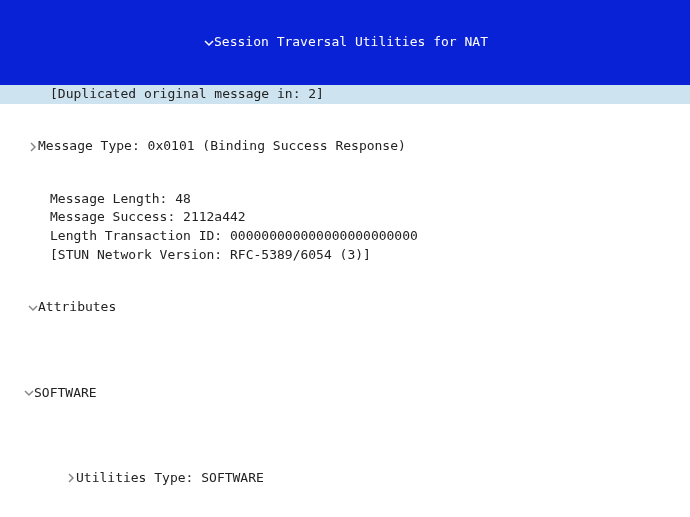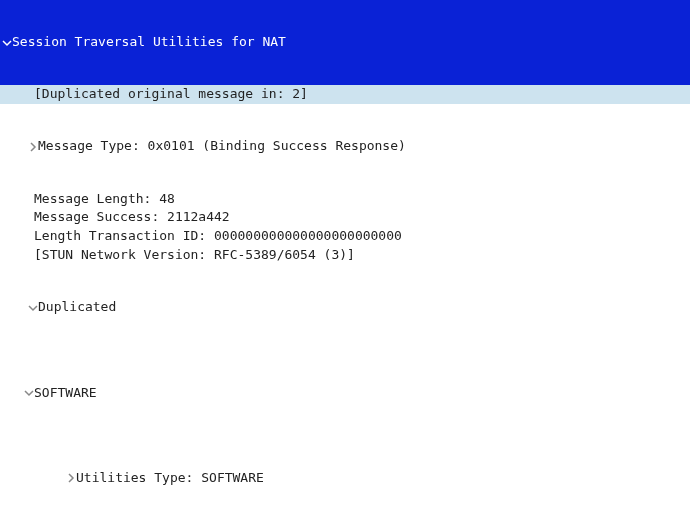--- a/index.html
+++ b/index.html
@@ -12,38 +12,39 @@
     width: 690px;
     height: 517px;
     overflow: hidden;
   }
   .header {
     background: #0a22d6;
     color: #fff;
     padding: 1px 0 1px 2px;
     display: flex;
     align-items: center;
+    justify-content: center;
   }
   .chev {
     display: inline-block;
     width: 10px;
     text-align: center;
     color: inherit;
     user-select: none;
   }
   .chev svg { display: block; }
   .row {
     display: flex;
     align-items: center;
     padding: 0 0 0 2px;
     white-space: pre;
   }
   .highlight { background: #cde3ef; }
   .i1 { padding-left: 28px; }
-  .i2 { padding-left: 34px; align-items: flex-end; }
+  .i2 { padding-left: 50px; align-items: flex-end; }
   .i3 { padding-left: 24px; }
   .i4 { padding-left: 66px; }
   .lbl { }
 </style>
 </head>
 <body>
 
 <div class="header row">
   <span class="chev">
     <svg width="10" height="10" viewBox="0 0 10 10">
@@ -78,21 +79,21 @@
 <div class="row i2">
   <span>[STUN Network Version: RFC-5389/6054 (3)]</span>
 </div>
 
 <div class="row i1">
   <span class="chev">
     <svg width="10" height="10" viewBox="0 0 10 10">
         <path d="M1 3 L5 7 L9 3" stroke="#888" stroke-width="1.5" fill="none"></path>
       </svg>
   </span>
-  <span>Duplicated</span>
+  <span>Attributes</span>
 </div>
 
 <div class="row i3">
   <span class="chev">
     <svg width="10" height="10" viewBox="0 0 10 10">
         <path d="M1 3 L5 7 L9 3" stroke="#888" stroke-width="1.5" fill="none"></path>
       </svg>
   </span>
   <span>SOFTWARE</span>
 </div>

